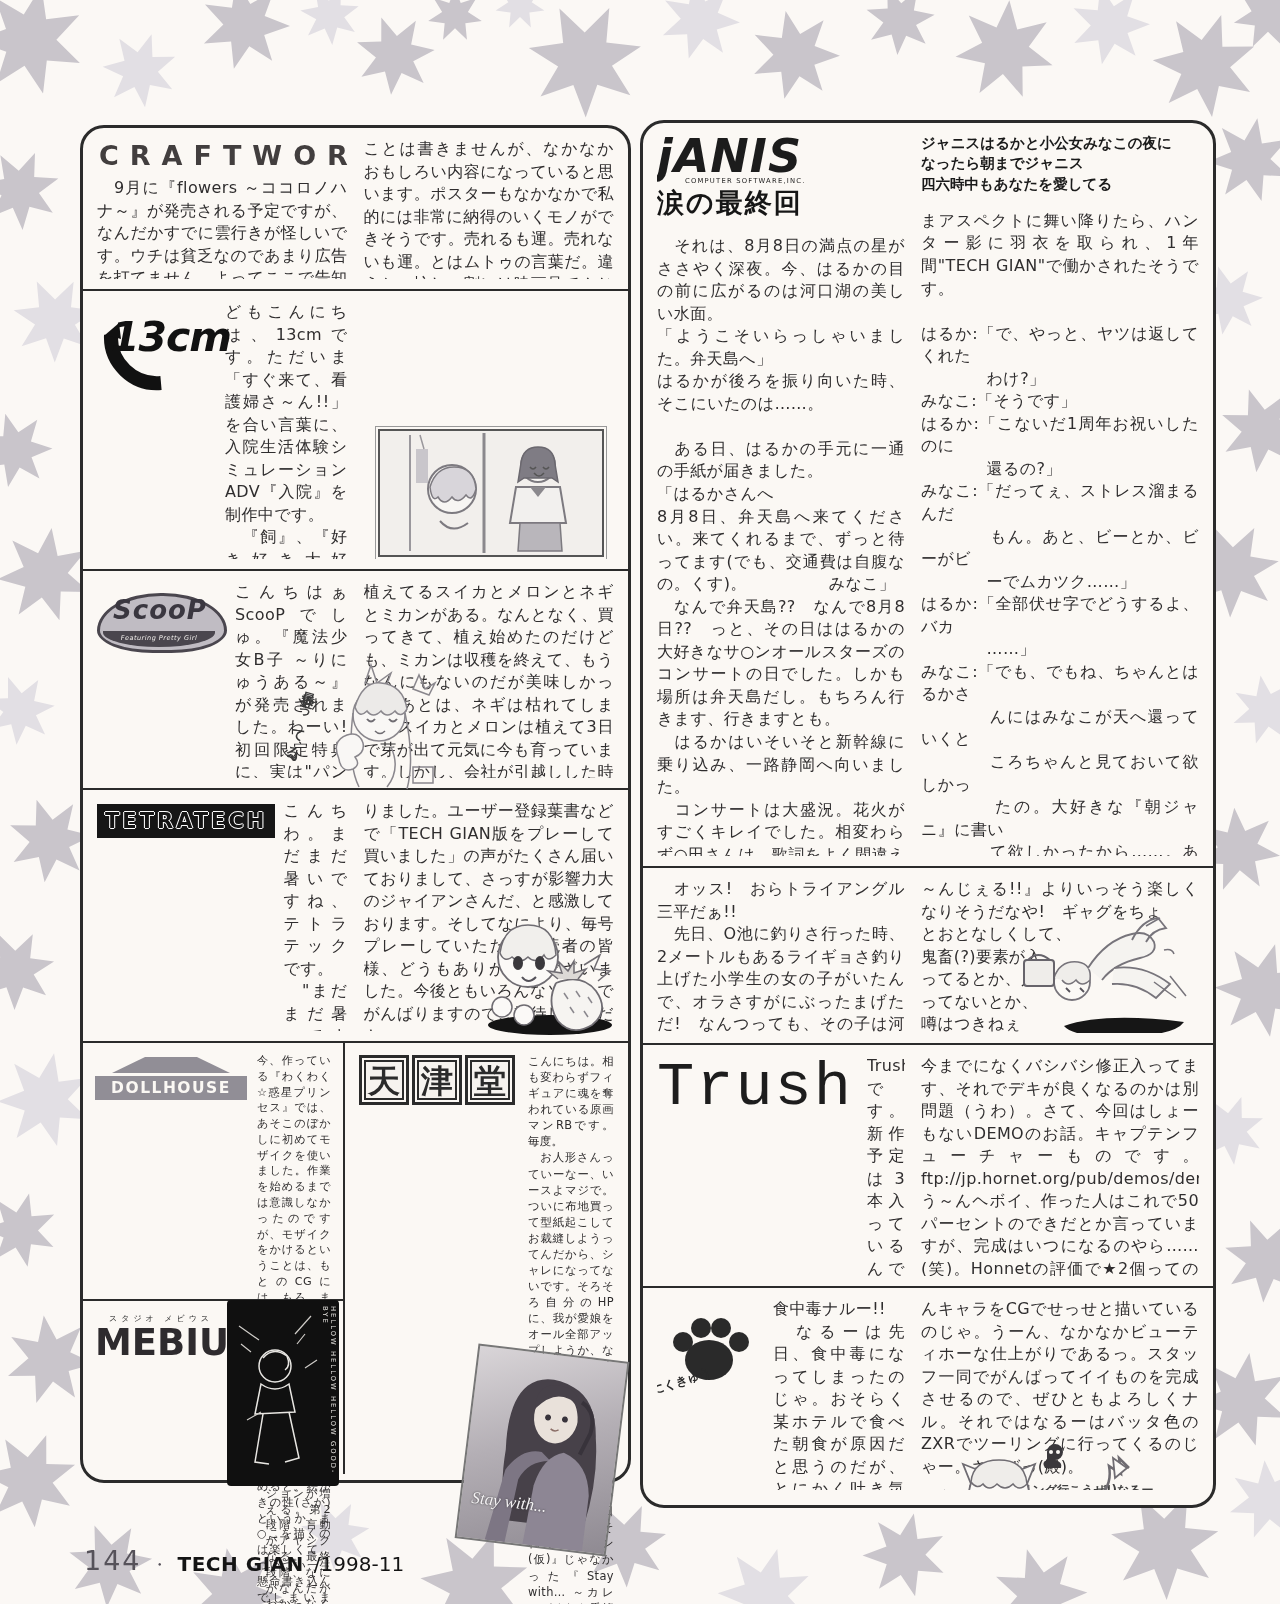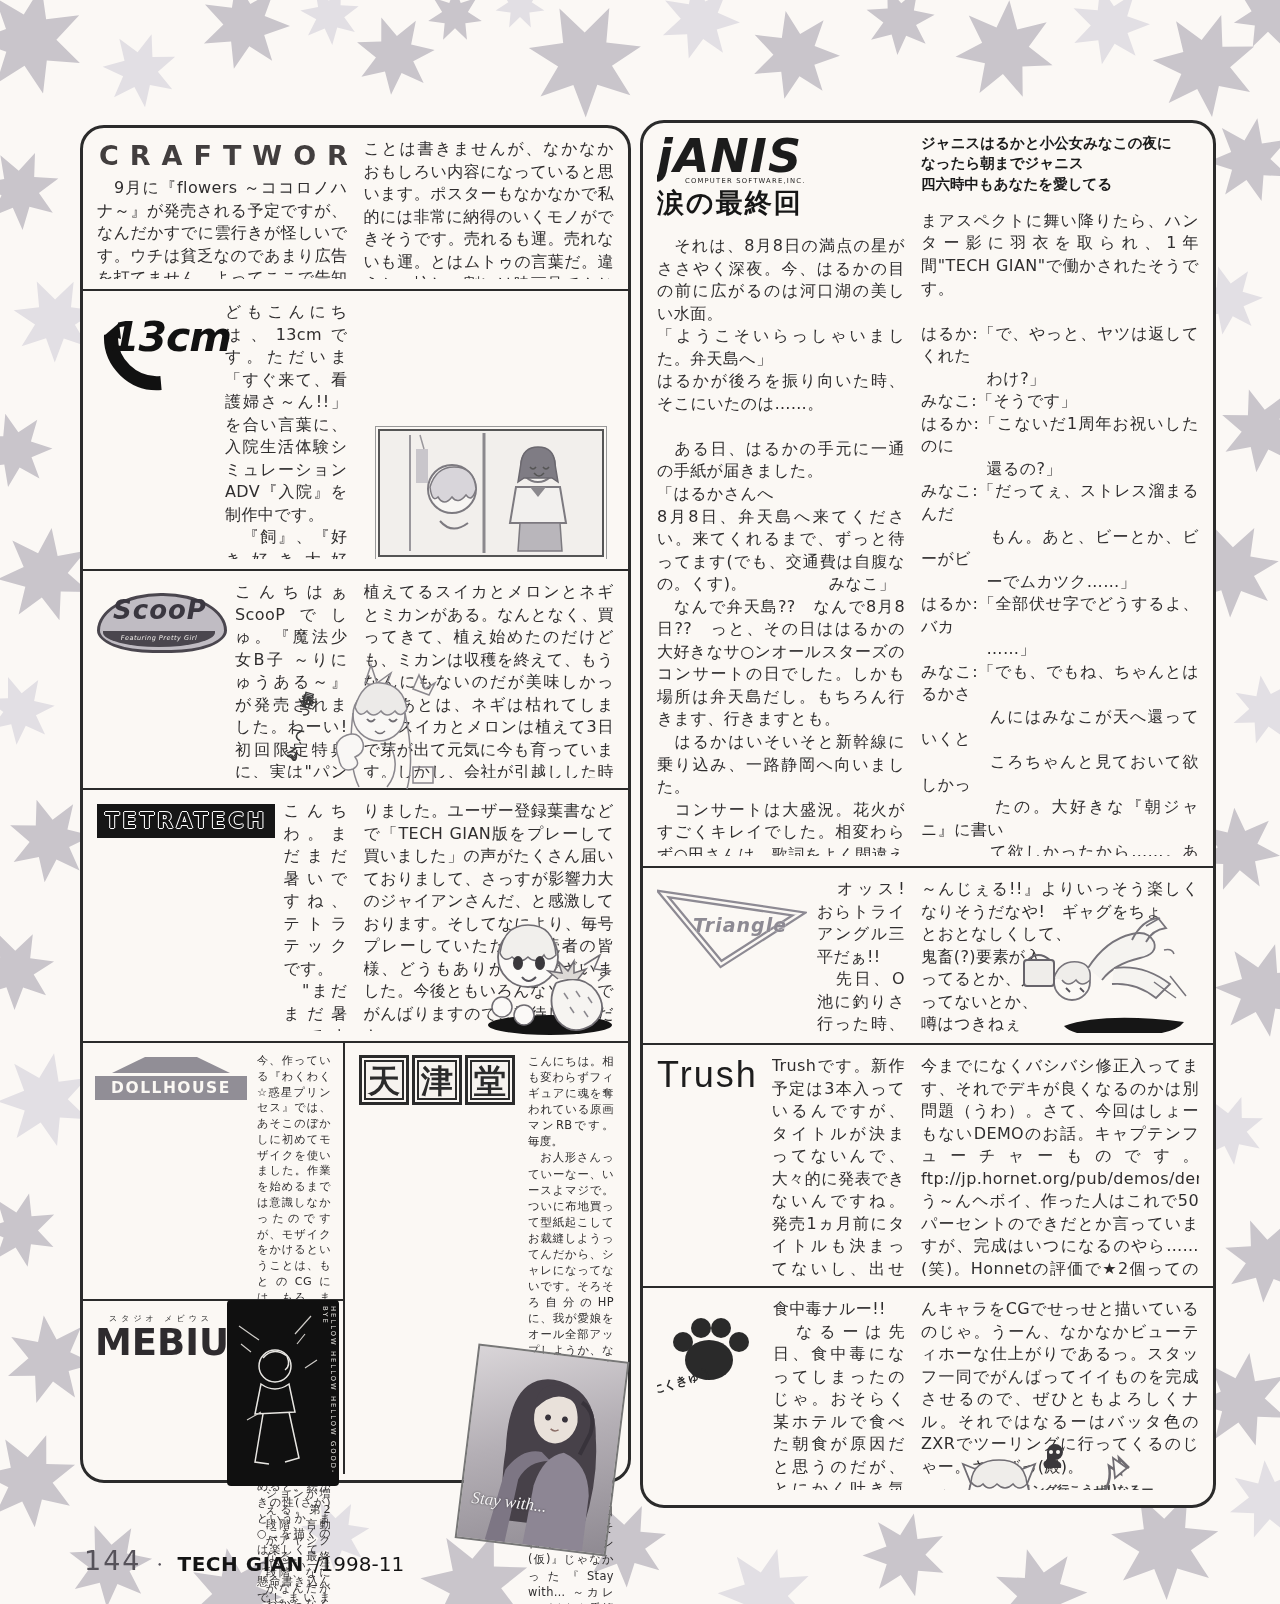--- a/index.html
+++ b/index.html
@@ -45,21 +45,21 @@
   .logo-tenshindo{float:left;margin:2px 10px 2px 0;}
   .tenshindo-char{display:inline-block;width:44px;height:44px;border:3px solid #2b2b2b;box-shadow:inset 0 0 0 2px #fbf8f4,inset 0 0 0 4px #2b2b2b;
     font-size:32px;font-weight:bold;color:#2b2b2b;text-align:center;line-height:46px;margin-right:3px;background:#f6f3ef;}
   .logo-janis{position:relative;width:170px;}
   .janis-word{font-weight:900;font-style:italic;font-size:46px;color:#1c1c1c;letter-spacing:1px;line-height:1;}
   .janis-sub{font-size:6.8px;letter-spacing:1.2px;color:#1c1c1c;margin:-2px 0 0 28px;}
   .janis-headline{font-weight:bold;font-size:14.5px;line-height:1.4;color:#1a1a1a;width:255px;white-space:pre-wrap;}
   .janis-title{font-weight:900;font-size:27px;color:#161616;letter-spacing:2px;margin-top:0;}
   .logo-triangle{position:relative;float:left;width:150px;height:92px;margin:0 10px 2px 0;}
   .triangle-word{position:absolute;left:36px;top:36px;font-weight:bold;font-style:italic;font-size:19px;color:#8d8a93;letter-spacing:1px;text-shadow:0 0 1px #fbf8f4;}
-  .logo-trush{font-family:Liberation Sans, sans-serif;font-size:36px;color:#1d1d1d;letter-spacing:2px;line-height:1;float:left;margin:2px 14px 4px 0;text-align:center;}
+  .logo-trush{font-family:Liberation Mono, monospace;font-size:62px;color:#1d1d1d;letter-spacing:2px;line-height:1;float:left;margin:2px 14px 4px 0;text-align:center;}
   .logo-paw{position:relative;float:left;width:104px;height:96px;margin:0 12px 2px 0;}
   .paw-note{position:absolute;font-weight:bold;font-size:12px;color:#2a2a2a;}
   
   .illus{position:absolute;z-index:2;}
   .frame{border:2px solid #555;outline:1px solid #999;outline-offset:2px;background:#f2efec;}
   .staycard{position:absolute;right:10px;bottom:-74px;width:148px;height:192px;transform:rotate(7deg);
     background:linear-gradient(160deg,#d9d5d8 0%,#b4afb5 45%,#8f8a92 100%);border:2px solid #777;z-index:3;overflow:hidden;}
   .staycard .cap{position:absolute;left:10px;bottom:30px;font-family:"Liberation Serif","DejaVu Serif",serif;font-style:italic;font-size:17px;color:#f4f2f4;text-shadow:0 0 2px #333;}
   .mebius-photo{position:absolute;right:4px;bottom:-14px;width:112px;height:186px;background:#101010;border-radius:4px;z-index:3;}
   .mebius-photo .vtxt{position:absolute;right:2px;top:6px;writing-mode:vertical-rl;color:#e8e6e2;font-size:6.8px;letter-spacing:2px;}
@@ -383,27 +383,20 @@
 
 ジャニスはるかと小公女みなこの夜になったら朝までジャニス
 おわり</div>
       </div>
     </div>
   </div>
 
   <div class="sec" style="height:177px;">
     <div class="cols">
       <div class="col" style="flex:0 0 248px;">
-        <div class="logo-triangle">
-          <svg width="150" height="92" viewBox="0 0 150 92">
-            <path d="M6,16 L142,36 L64,86 Z" fill="none" stroke="#8d8a93" stroke-width="7"></path>
-            <path d="M6,16 L142,36 L64,86 Z" fill="none" stroke="#fbf8f4" stroke-width="2.5"></path>
-          </svg>
-          <span class="triangle-word">Triangle</span>
-        </div>
         <div class="jp">　オッス!　おらトライアングル三平だぁ!!
 　先日、O池に釣りさ行った時、2メートルもあるライギョさ釣り上げた小学生の女の子がいたんで、オラさすがにぶったまげただ!　なんつっても、その子は河口さ下りて赤目ちゅう魚を狙ってるらしいだ……。
 　そうそう、話は変わってこの前話してた『SSS』だども、SLG要素が加わって、『え</div>
       </div>
       <div class="col">
         <div class="jp">～んじぇる!!』よりいっそう楽しくなりそうだなや!　ギャグをちょ
 とおとなしくして、
 鬼畜(?)要素が入
 ってるとか、入
 ってないとか、

